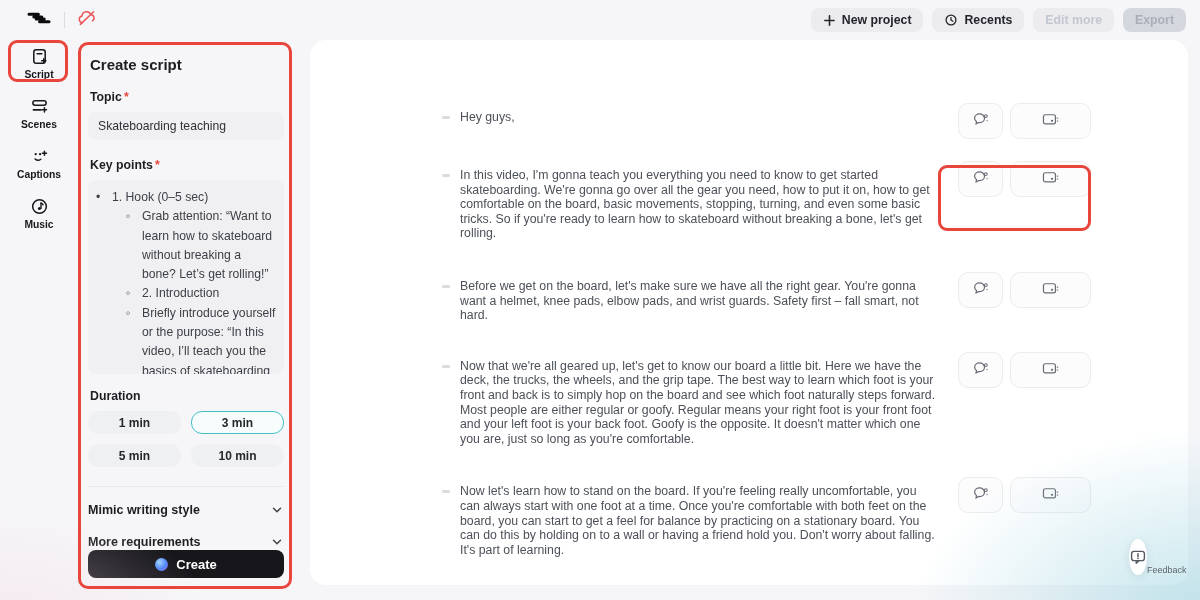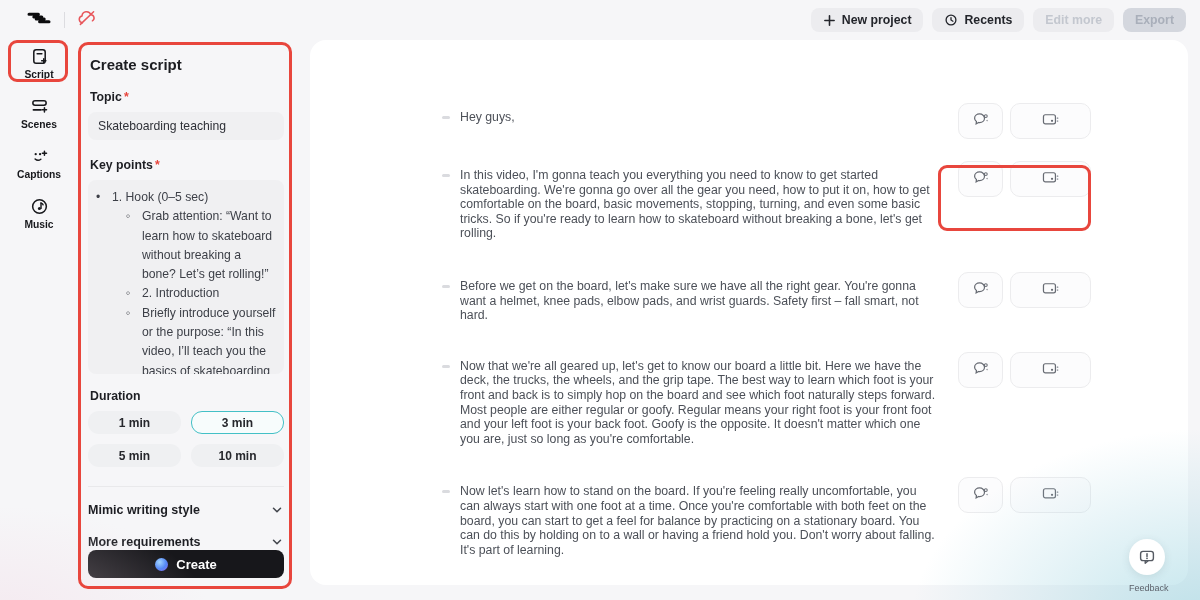--- a/index.html
+++ b/index.html
@@ -94,21 +94,21 @@
   .m1 { margin-bottom:24px; } .m2 { margin-bottom:33px; } .m3 { margin-bottom:31px; }
   .m4 { margin-bottom:33px; } .m5 { margin-bottom:27px; }
 
   
   .anno { position:absolute; border:3px solid #e8463d; pointer-events:none; z-index:50; }
   .anno-script { left:8px; top:40px; width:60px; height:42px; border-radius:9px; }
   .anno-panel { left:78px; top:42px; width:214px; height:547px; border-radius:10px; }
   .anno-buttons { left:938px; top:165px; width:153px; height:66px; border-radius:9px; }
 
   
-  .feedback { position:absolute; left:1129px; top:539px; width:48px; z-index:60; display:flex; flex-direction:column; align-items:flex-start; cursor:pointer;gap:6px; }
+  .feedback { position:absolute; left:1129px; top:539px; width:48px; z-index:60; display:flex; flex-direction:row; align-items:flex-end; cursor:pointer; }
   .fb-circle { width:36px; height:36px; border-radius:50%; background:#ffffff;
     box-shadow:0 2px 8px rgba(60,80,90,0.12); display:flex; align-items:center; justify-content:center; }
   .fb-label { margin-top:2px; font-size:9px; color:#5d636c; }
 </style>
 </head>
 <body>
 
 <svg width="0" height="0" style="position:absolute">
   <defs>
     <symbol id="i-voice" viewBox="0 0 20 20">

